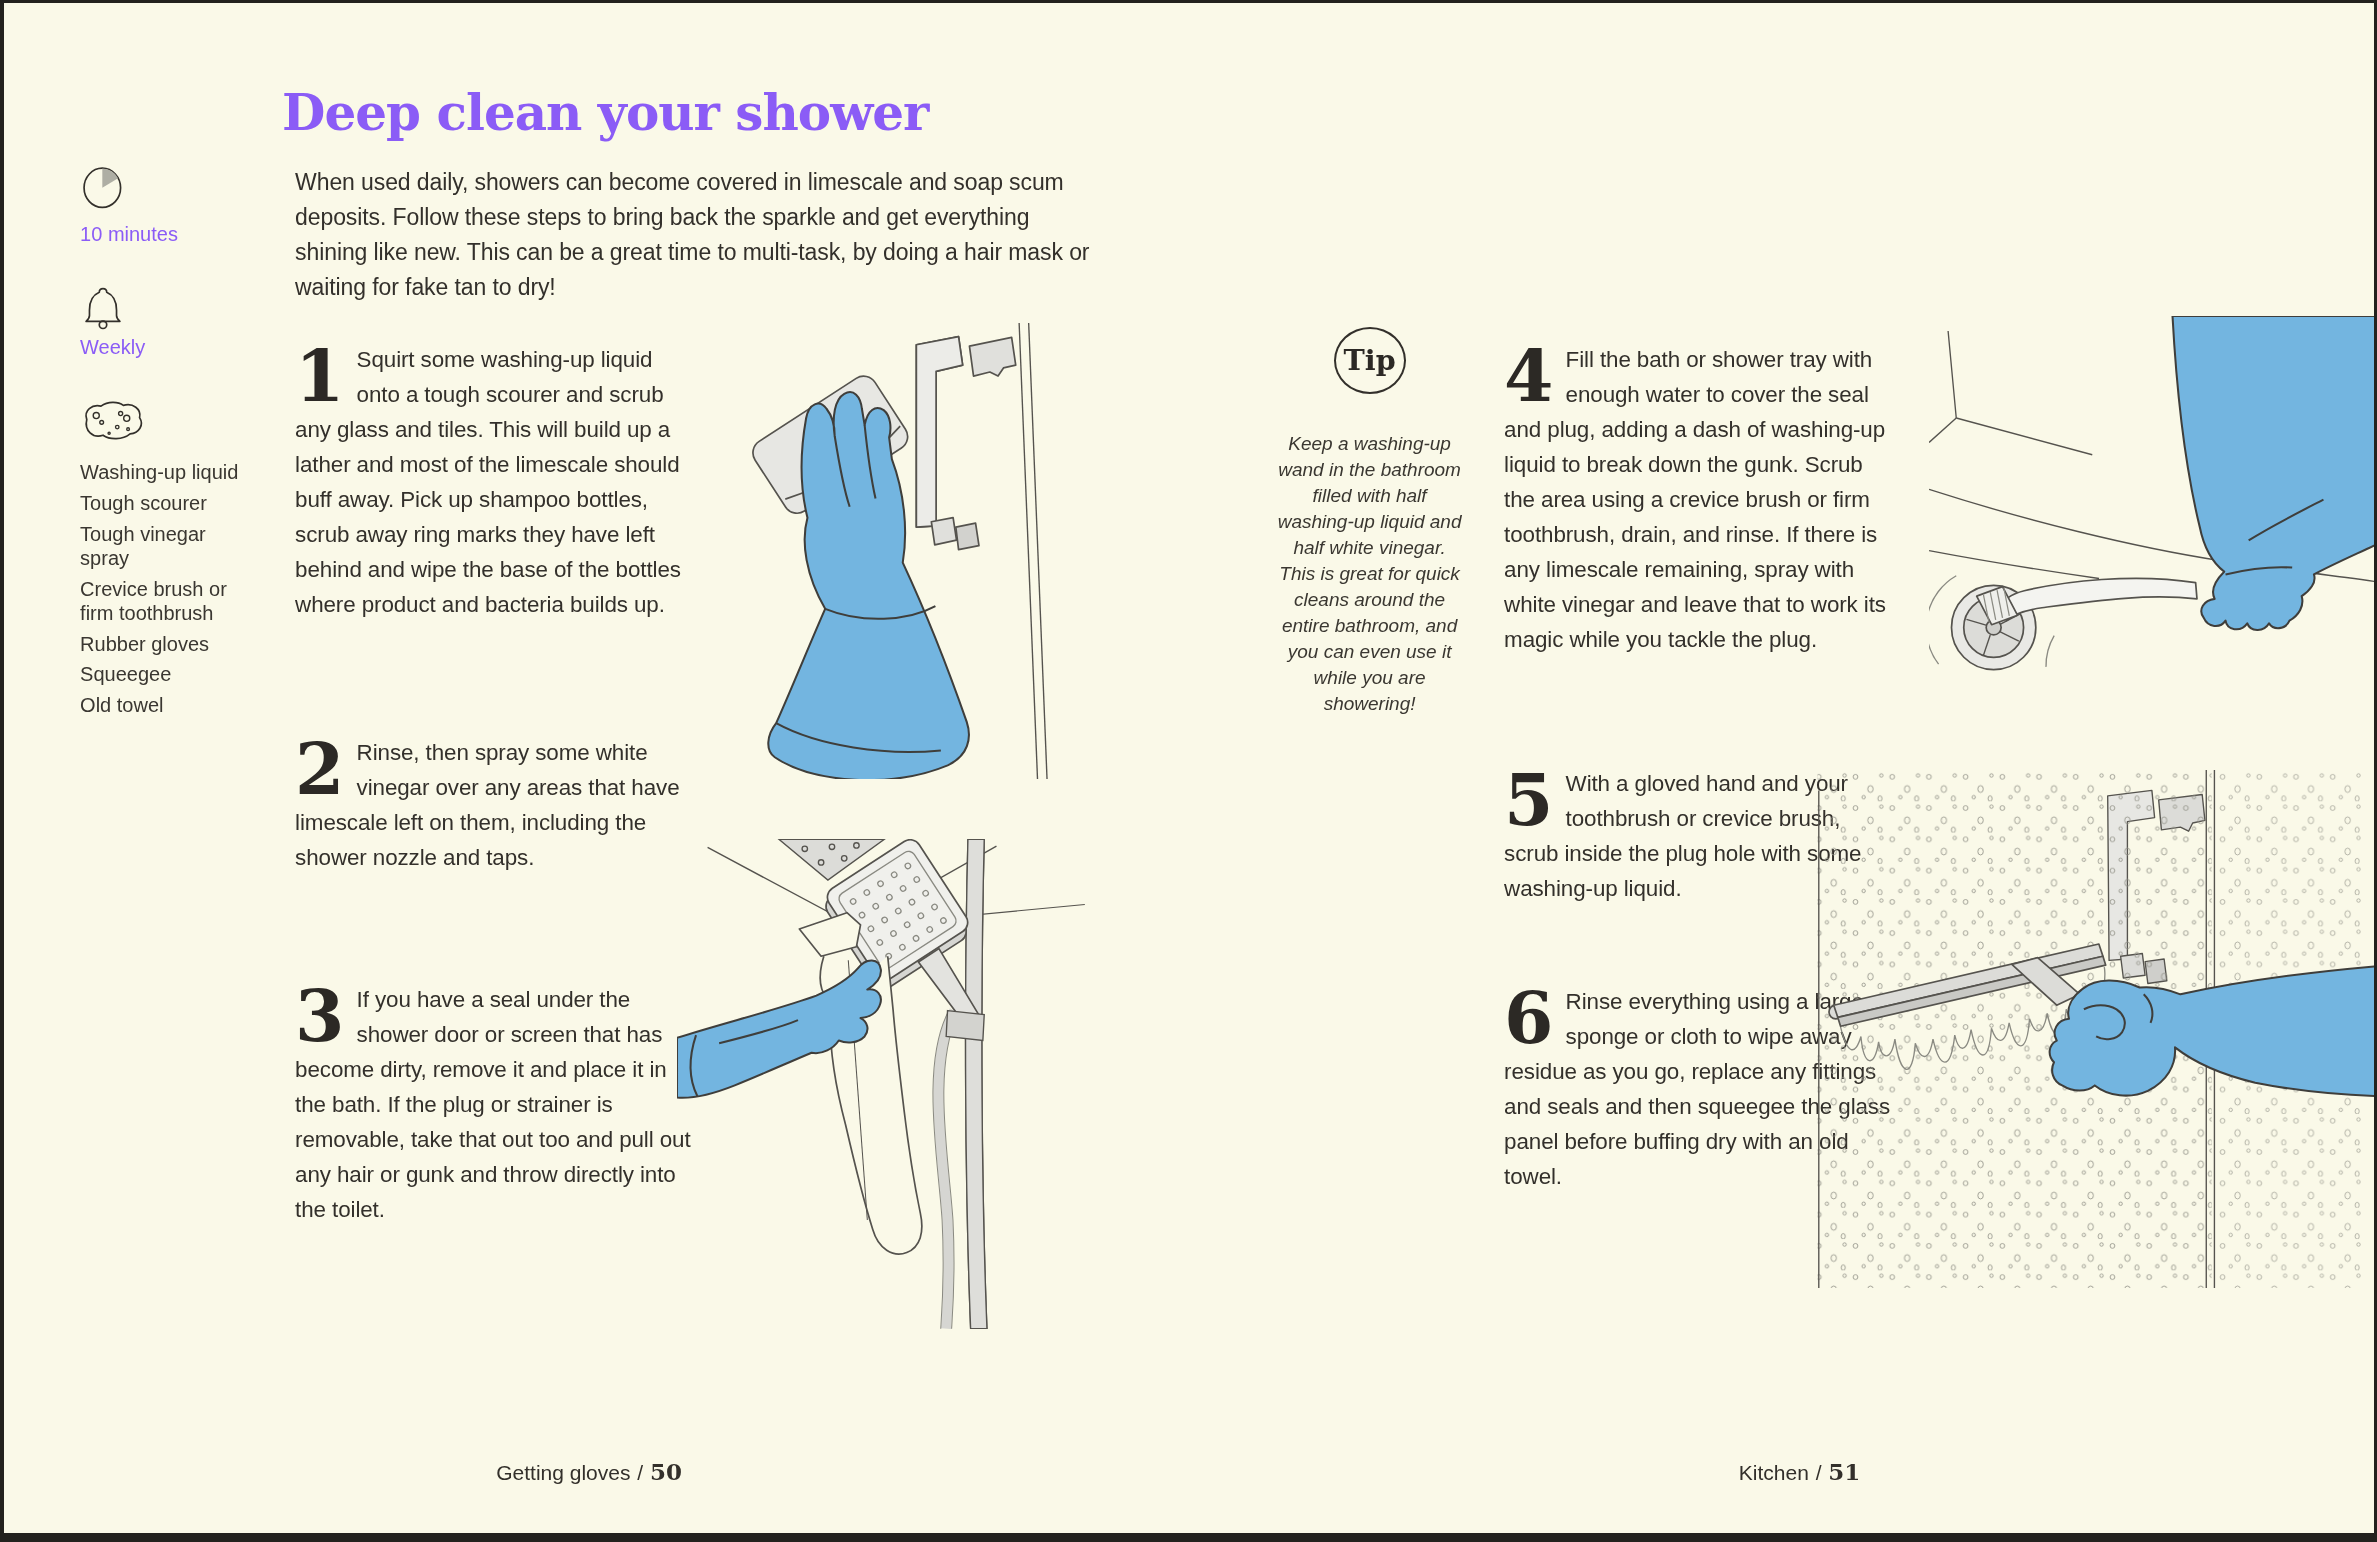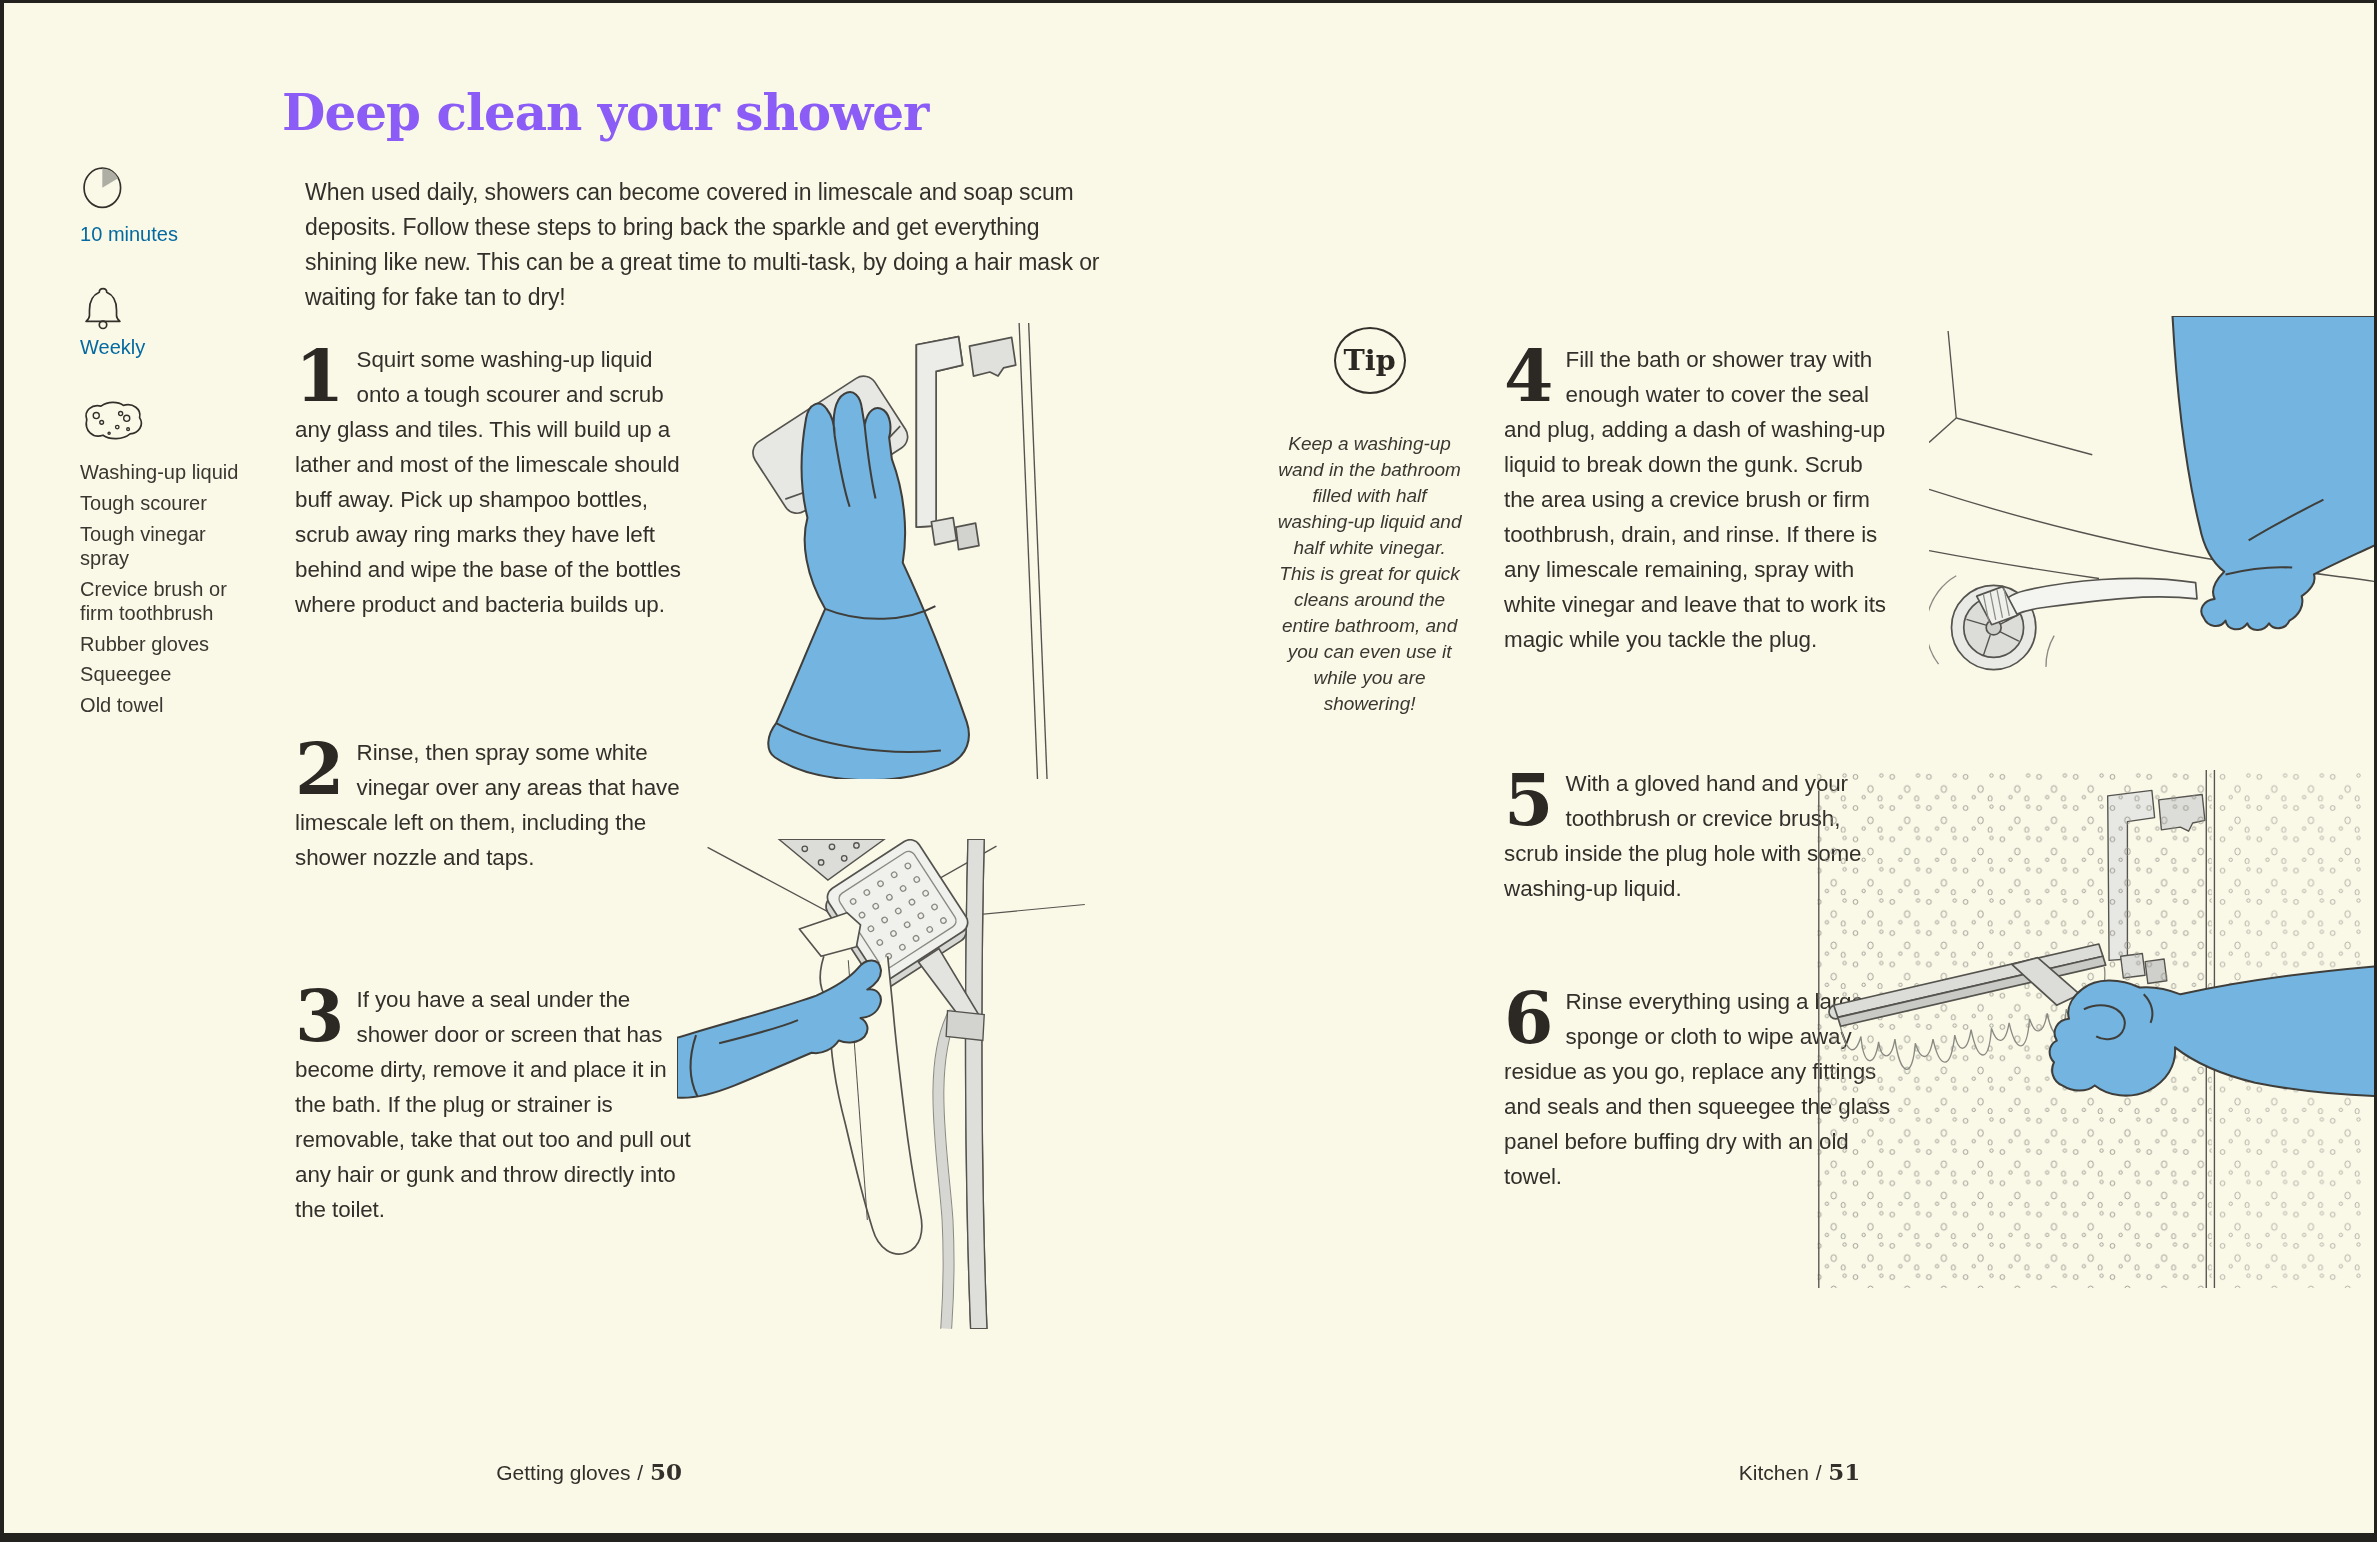--- a/index.html
+++ b/index.html
@@ -13,37 +13,37 @@
   .page{
     position:absolute;left:4.1px;top:2.7px;right:3.4px;bottom:9.5px;
     background:#faf9e8;overflow:hidden;
   }
   svg{display:block;}
   .abs{position:absolute;}
 
   
   .sidebar{position:absolute;left:76px;top:163px;width:204px;}
   .meta-block{position:absolute;left:0;}
-  .meta-label{font-size:20px;line-height:24px;color:#0369a1;}
+  .meta-label{font-size:20px;line-height:24px;color:#8b5cf6;}
   #meta-time{top:0;}
   #meta-time .meta-label{margin-top:11px;}
   #meta-freq{top:119px;}
   #meta-freq .meta-label{margin-top:5px;}
   #meta-supplies{top:233px;}
   .supplies{margin:17.7px 0 0 0;padding:0;list-style:none;width:177px;}
   .supplies li{font-size:20px;line-height:24px;margin-bottom:6.8px;color:#3a3731;}
 
   
   .title{
     position:absolute;left:278px;top:80px;margin:0;
     font-family:"DejaVu Serif","Liberation Serif",serif;
     font-weight:700;font-size:50px;letter-spacing:-1px;color:#8b5cf6;
   }
   .intro{
-    position:absolute;left:291px;top:162px;width:796px;margin:10px;
+    position:absolute;left:291px;top:162px;width:796px;margin:0;
     font-size:23px;line-height:35px;letter-spacing:-0.1px;
   }
 
   
   .step{position:absolute;font-size:22.4px;line-height:35px;letter-spacing:-0.1px;}
   .step .num{
     float:left;
     font-family:"DejaVu Serif","Liberation Serif",serif;
     font-weight:700;font-size:71px;line-height:61px;
     margin:4.1px 12.2px 0 0;color:#2c2925;

